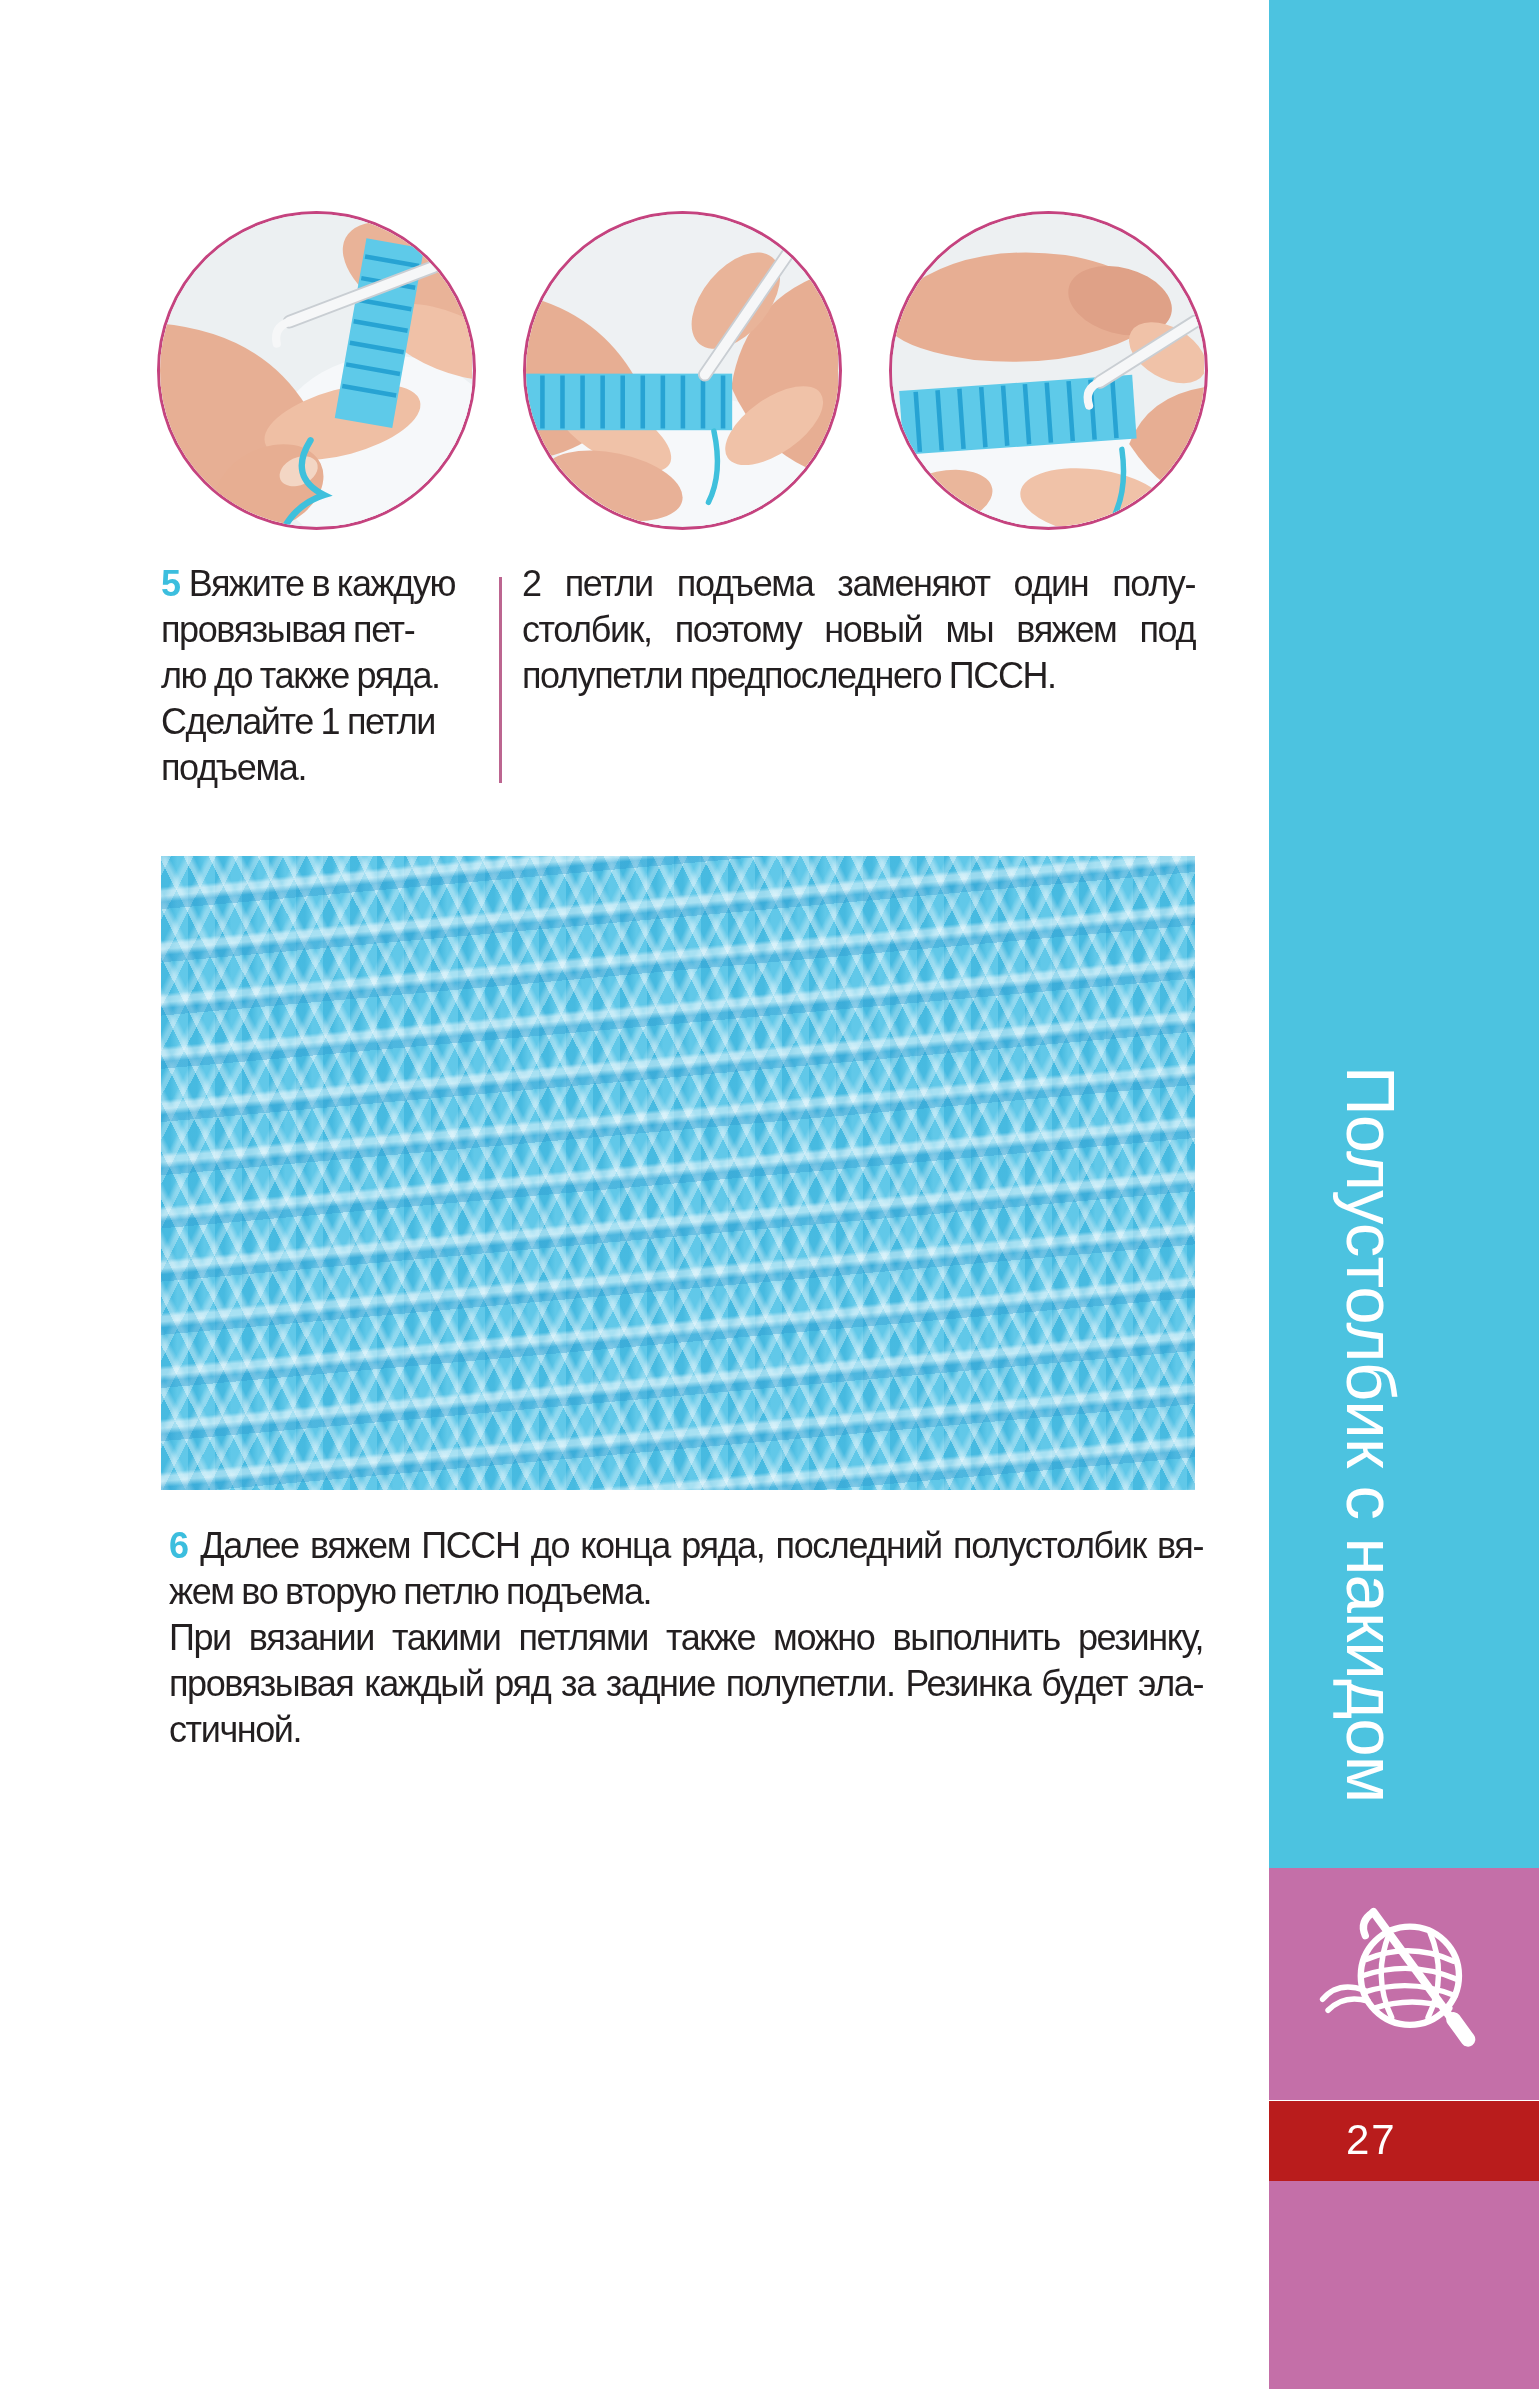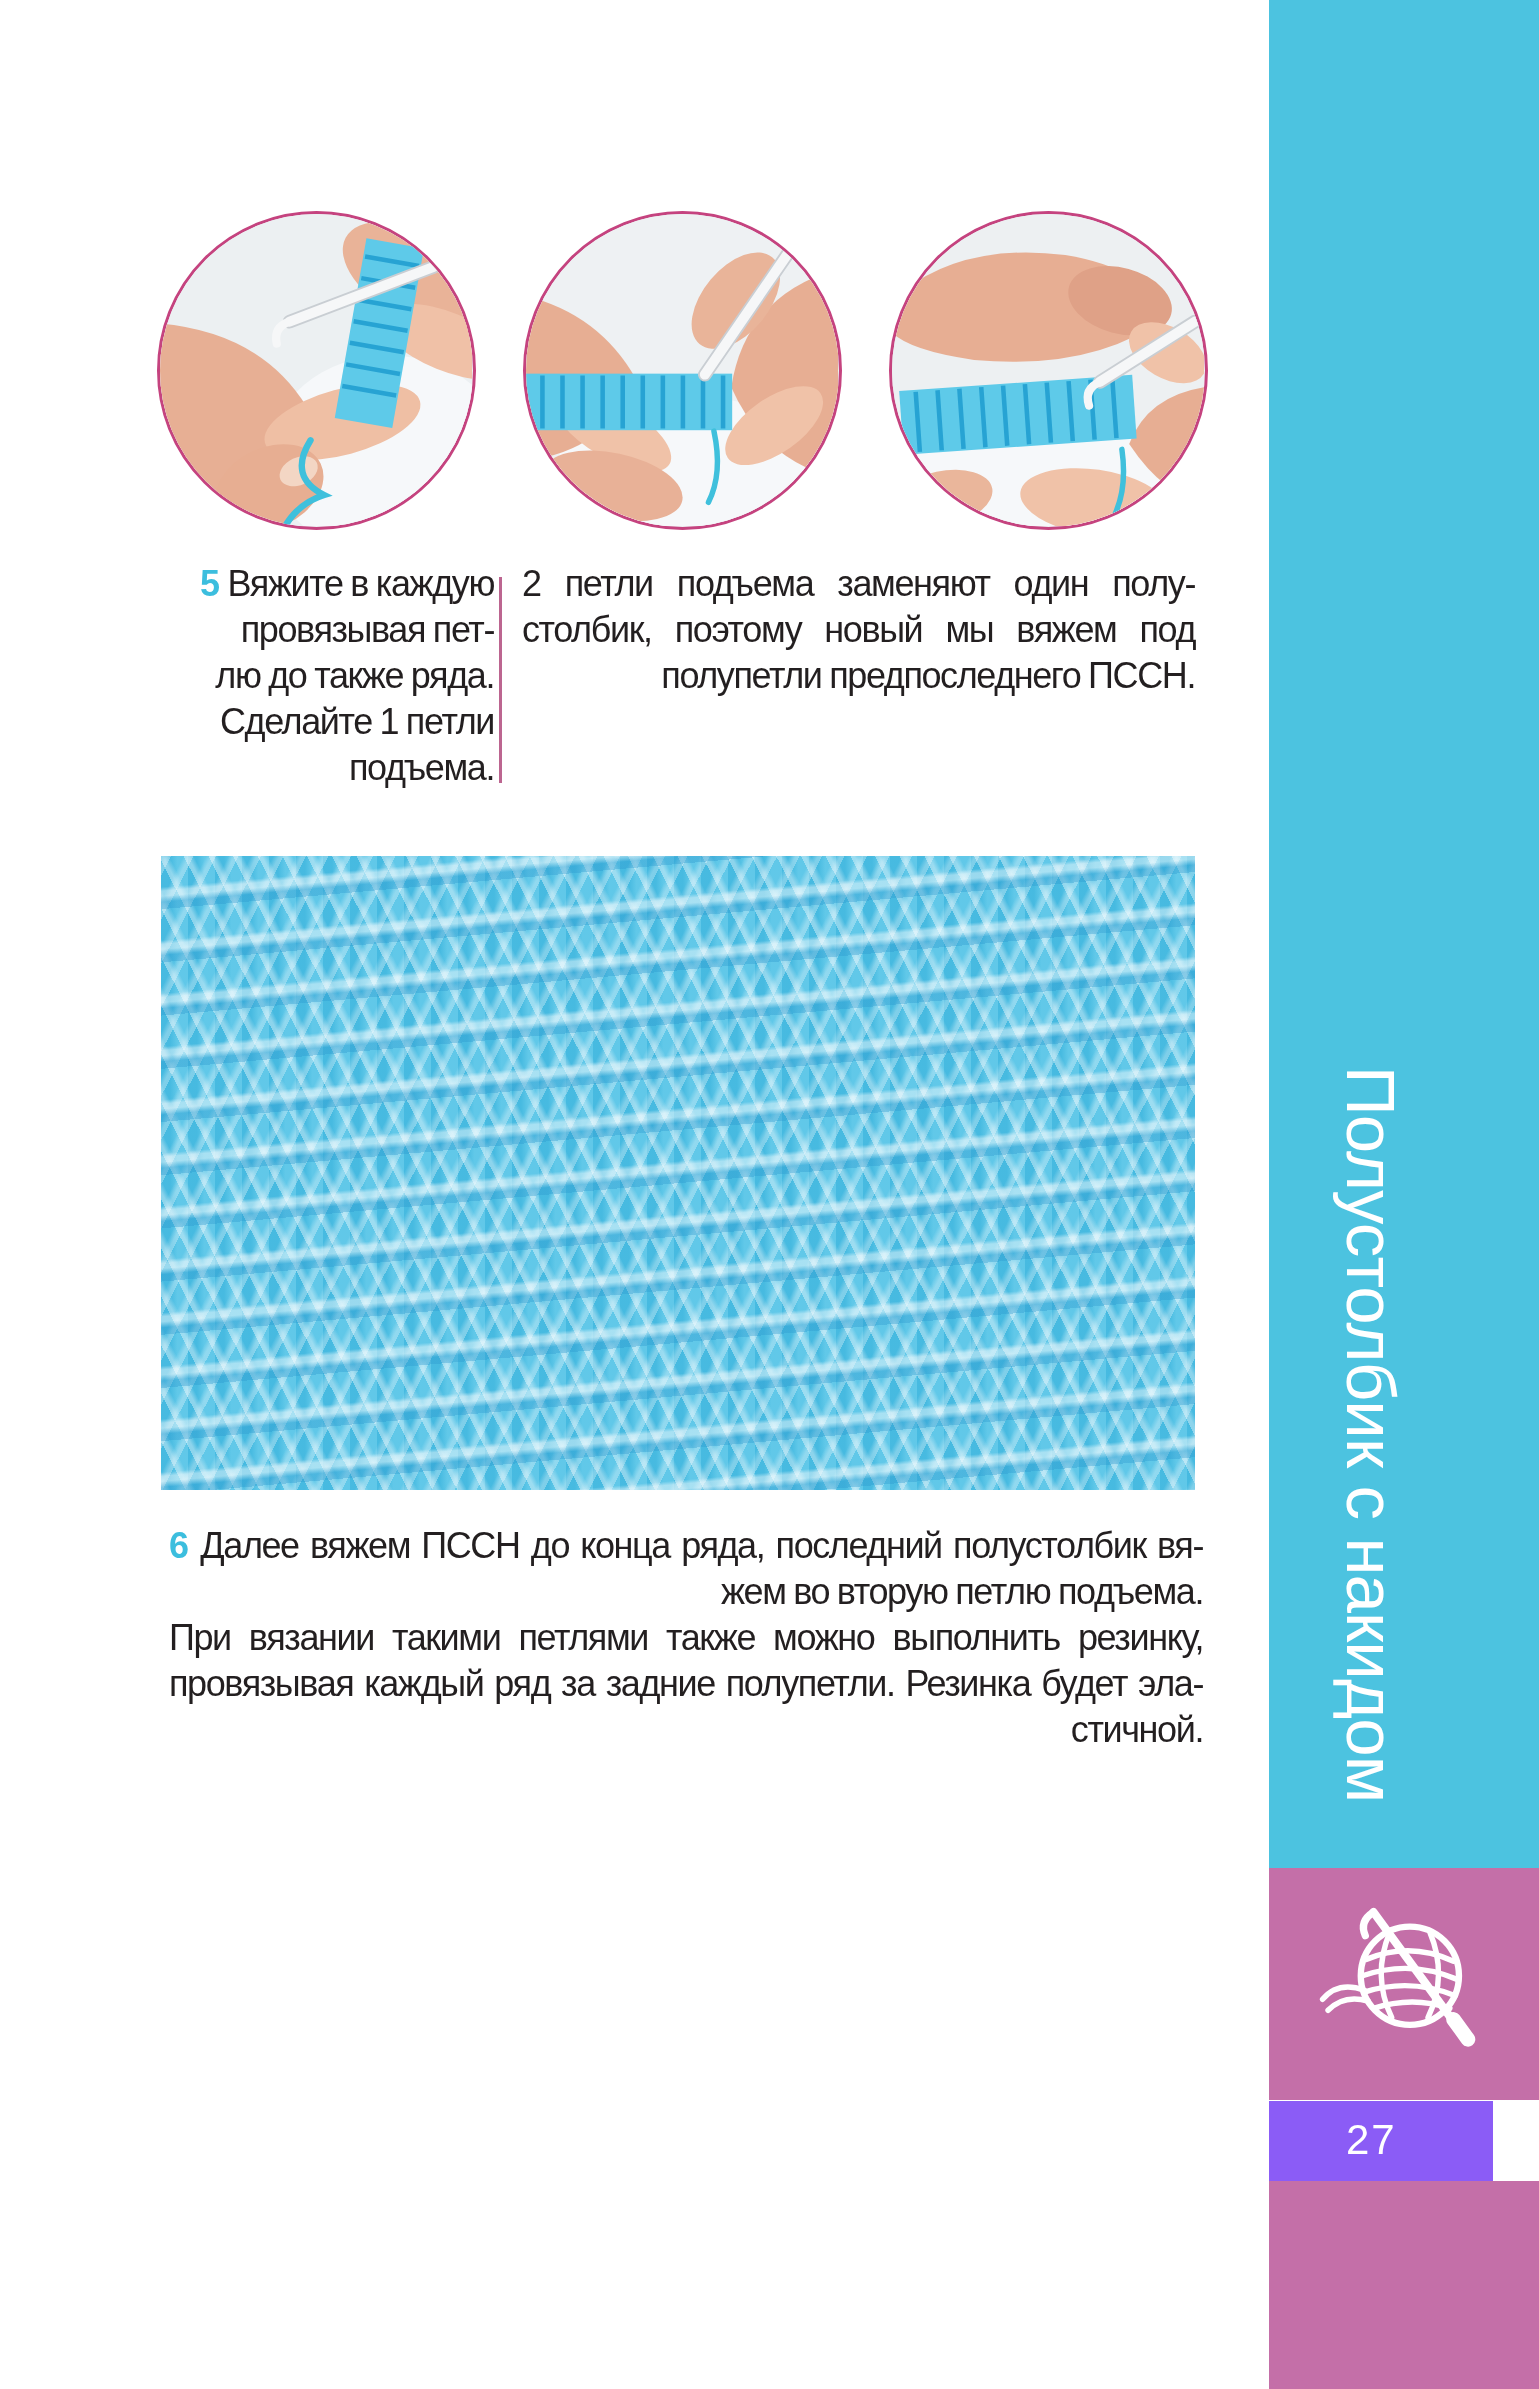--- a/index.html
+++ b/index.html
@@ -3,42 +3,42 @@
 <meta charset="utf-8">
 <style>
   html,body{margin:0;padding:0;}
   body{
     width:1539px;height:2389px;position:relative;background:#ffffff;
     font-family:"Liberation Sans","DejaVu Sans",sans-serif;color:#231f20;overflow:hidden;
   }
   
   .side-cyan{position:absolute;left:1269px;top:0;width:270px;height:1868px;background:#4cc3e0;}
   .side-pink-icon{position:absolute;left:1269px;top:1868px;width:270px;height:232px;background:#c46fa8;}
-  .side-teal{position:absolute;left:1269px;top:2101px;width:224px;height:80px;background:#8b5cf6;}
+  .side-teal{position:absolute;left:1269px;top:2101px;width:270px;height:80px;background:#b91c1c;}
   .side-pink-bottom{position:absolute;left:1269px;top:2181px;width:270px;height:209px;background:#c46fa8;}
   .side-title{
     position:absolute;left:1321px;top:1066px;height:751px;width:95px;
     writing-mode:vertical-rl;white-space:nowrap;line-height:91px;
     font-size:69px;letter-spacing:-0.9px;color:#ffffff;
   }
   .page-num{
     position:absolute;left:77px;top:0;height:80px;line-height:78px;
     font-size:42px;letter-spacing:1.8px;color:#ffffff;
   }
   .yarn-icon{position:absolute;left:48px;top:35px;}
   
   .circle{
     position:absolute;top:211px;width:319px;height:319px;border-radius:50%;
     border:3.6px solid #c5437f;box-sizing:border-box;overflow:hidden;background:#edf1f3;
   }
   .c1{left:157px;} .c2{left:523px;} .c3{left:889px;}
   .circle svg{display:block;width:312px;height:312px;}
   
   .tblock{position:absolute;font-size:36px;line-height:46px;letter-spacing:-1.4px;word-spacing:-0.9px;}
-  .tline{text-align:right;}
+  .tline{text-align:left;}
   .tline.j{text-align:justify;text-align-last:justify;}
   .num{color:#3cbede;font-weight:bold;letter-spacing:0;}
   .step5{left:161px;top:561px;width:333px;}
   .note2{left:522px;top:561px;width:673px;}
   .step6{left:161px;top:1523px;width:1034px;margin-left:8px;}
   .divider{position:absolute;left:499px;top:577px;width:2.7px;height:206px;background:#bc6590;}
   
   .fabric{
     position:absolute;left:161px;top:856px;width:1034px;height:634px;
     background-color:#4fc2e6;

